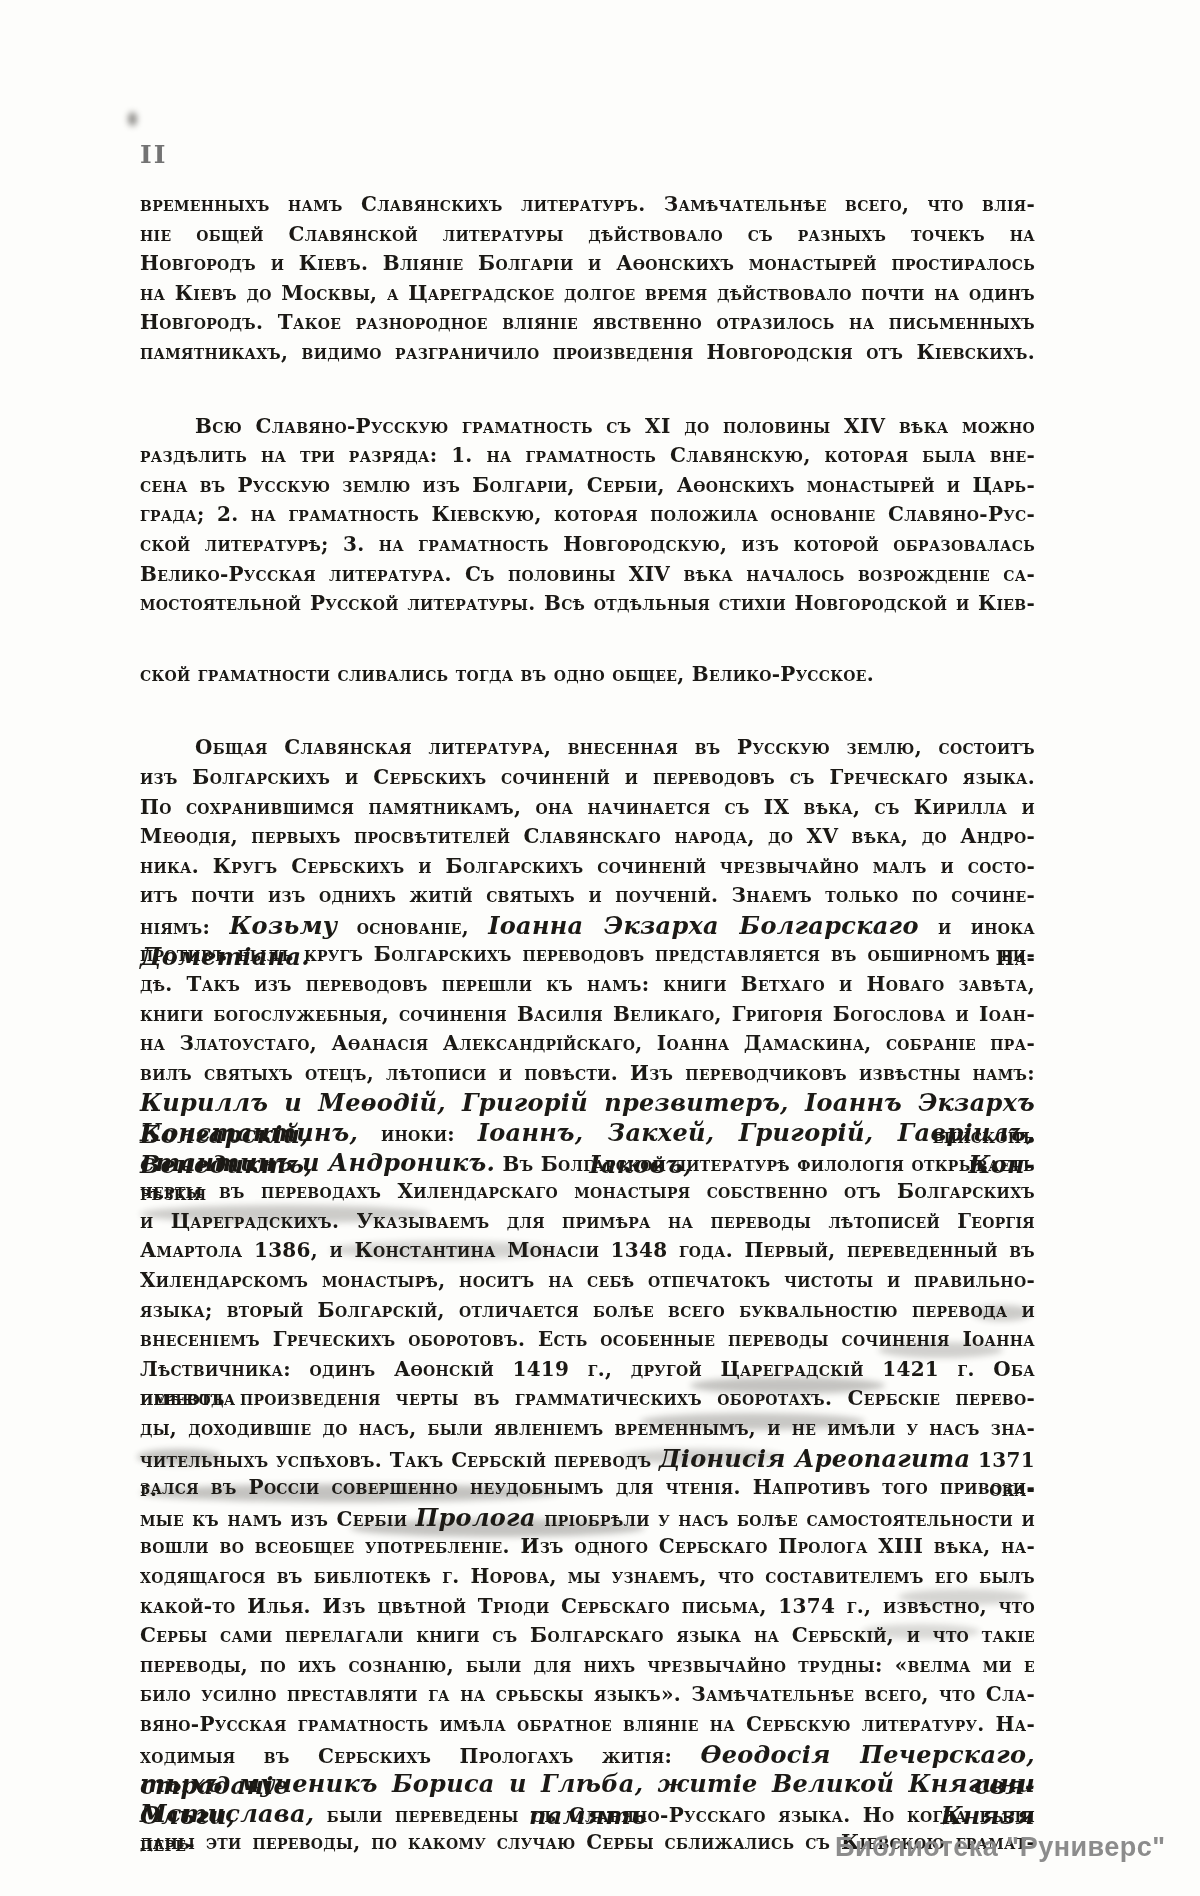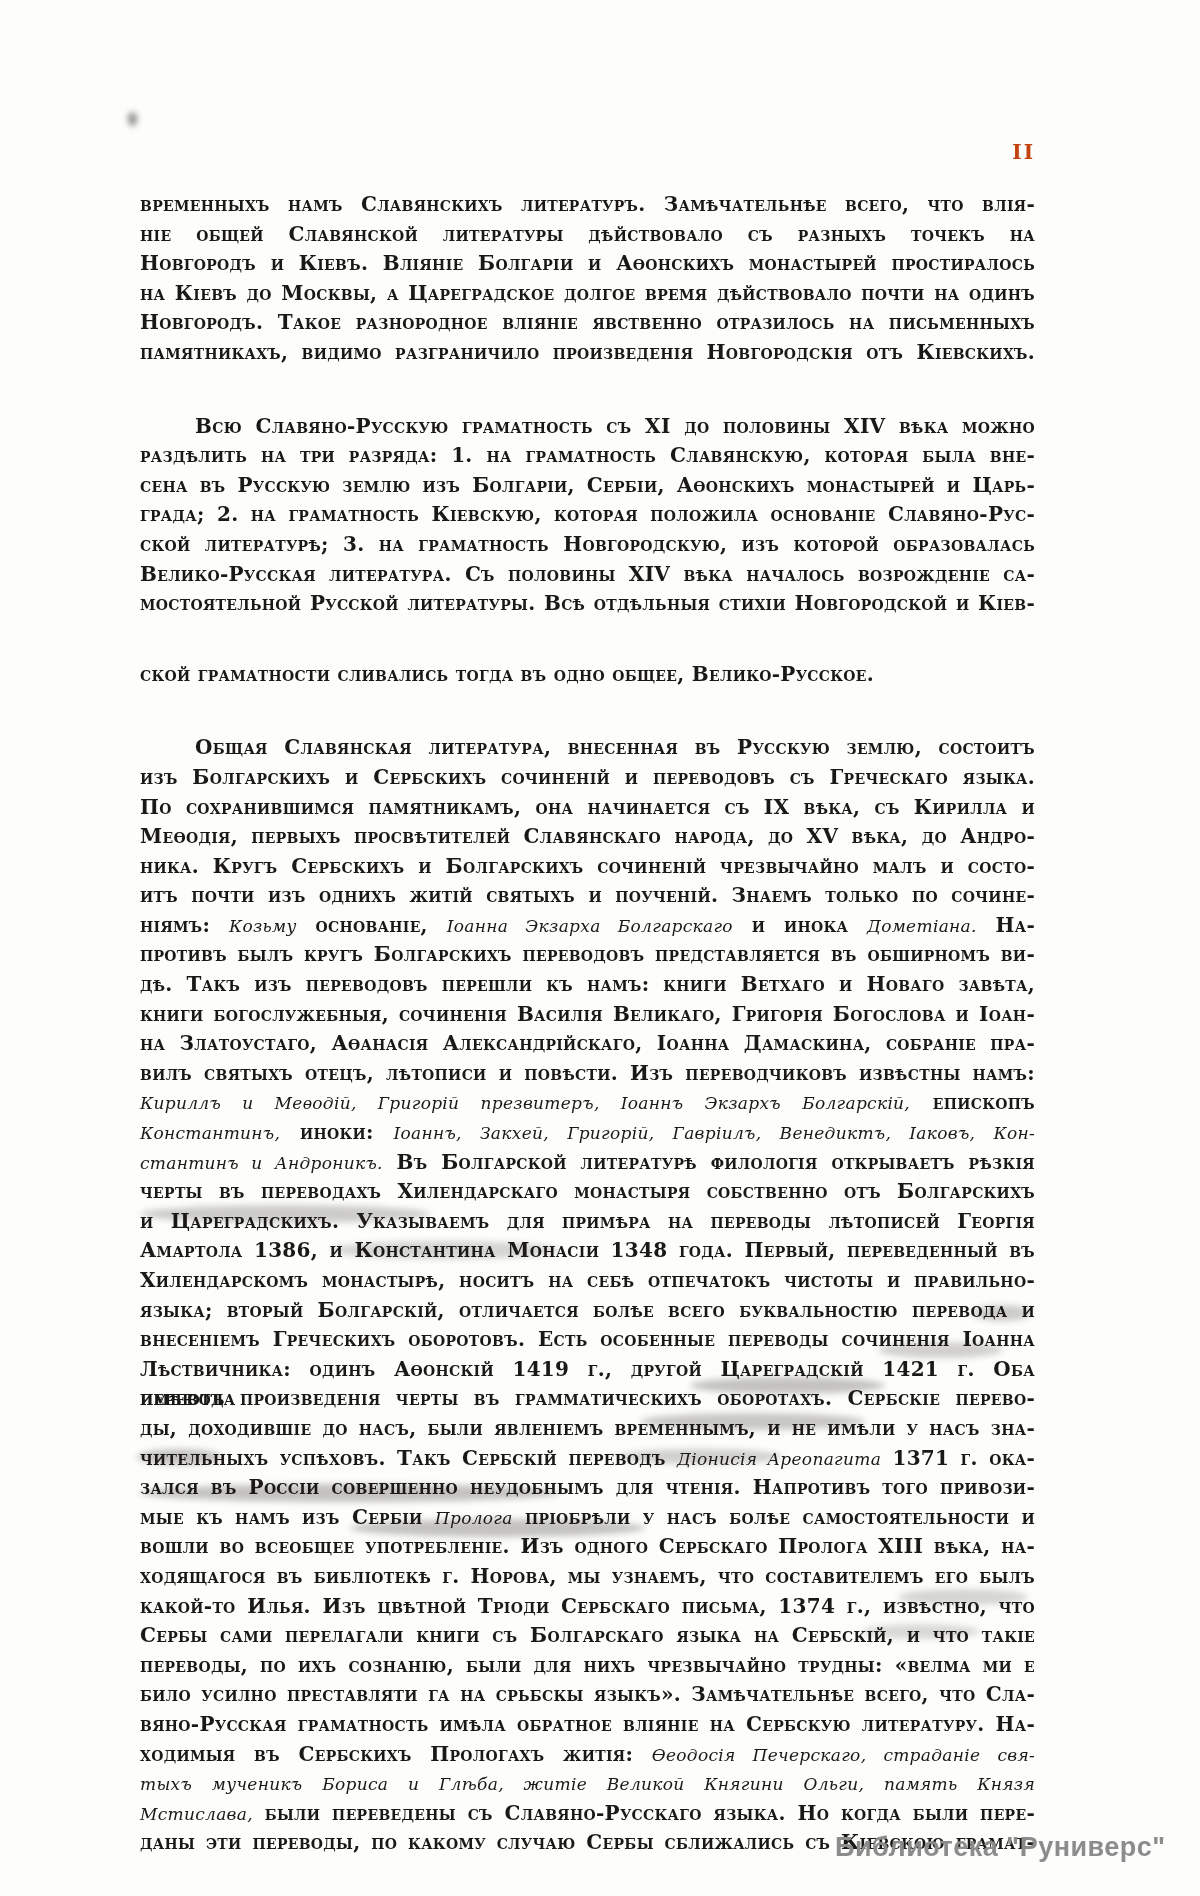--- a/index.html
+++ b/index.html
@@ -11,25 +11,25 @@
   .page {
     position: relative;
     width: 1200px; height: 1896px;
     background: #fdfdfb;
     font-family: "DejaVu Serif", "Liberation Serif", serif;
     color: #191714;
   }
   .page-number {
     position: absolute;
     top: 140px; left: 140px; width: 895px;
-    text-align: right;
-    font-size: 20px;
+    text-align: left;
+    font-size: 25px;
     font-weight: 700;
     letter-spacing: 2px;
-    color: #c2410c;
+    color: #737373;
   }
   .text-block {
     position: absolute;
     top: 190px; left: 140px;
     width: 895px;
   }
   .line {
     height: 29.6px;
     line-height: 29.6px;
     font-size: 20px;
@@ -38,22 +38,22 @@
     text-align: justify;
     text-align-last: justify;
     white-space: normal;
     color: #1b1915;
   }
   .line.end { text-align-last: left; margin-top: 41px; }
   .line.indent { text-indent: 55px; margin-top: 44px; }
   .seg-r { font-variant-caps: small-caps; }
   .seg-i {
     font-style: italic;
-    font-weight: 400;
-    font-size: 17px;
+    font-weight: 700;
+    font-size: 24px;
     font-variant-caps: normal;
   }
   .smudge {
     position: absolute;
     background: #221f1a;
     border-radius: 50%;
     filter: blur(3px);
     pointer-events: none;
   }
   .watermark {

